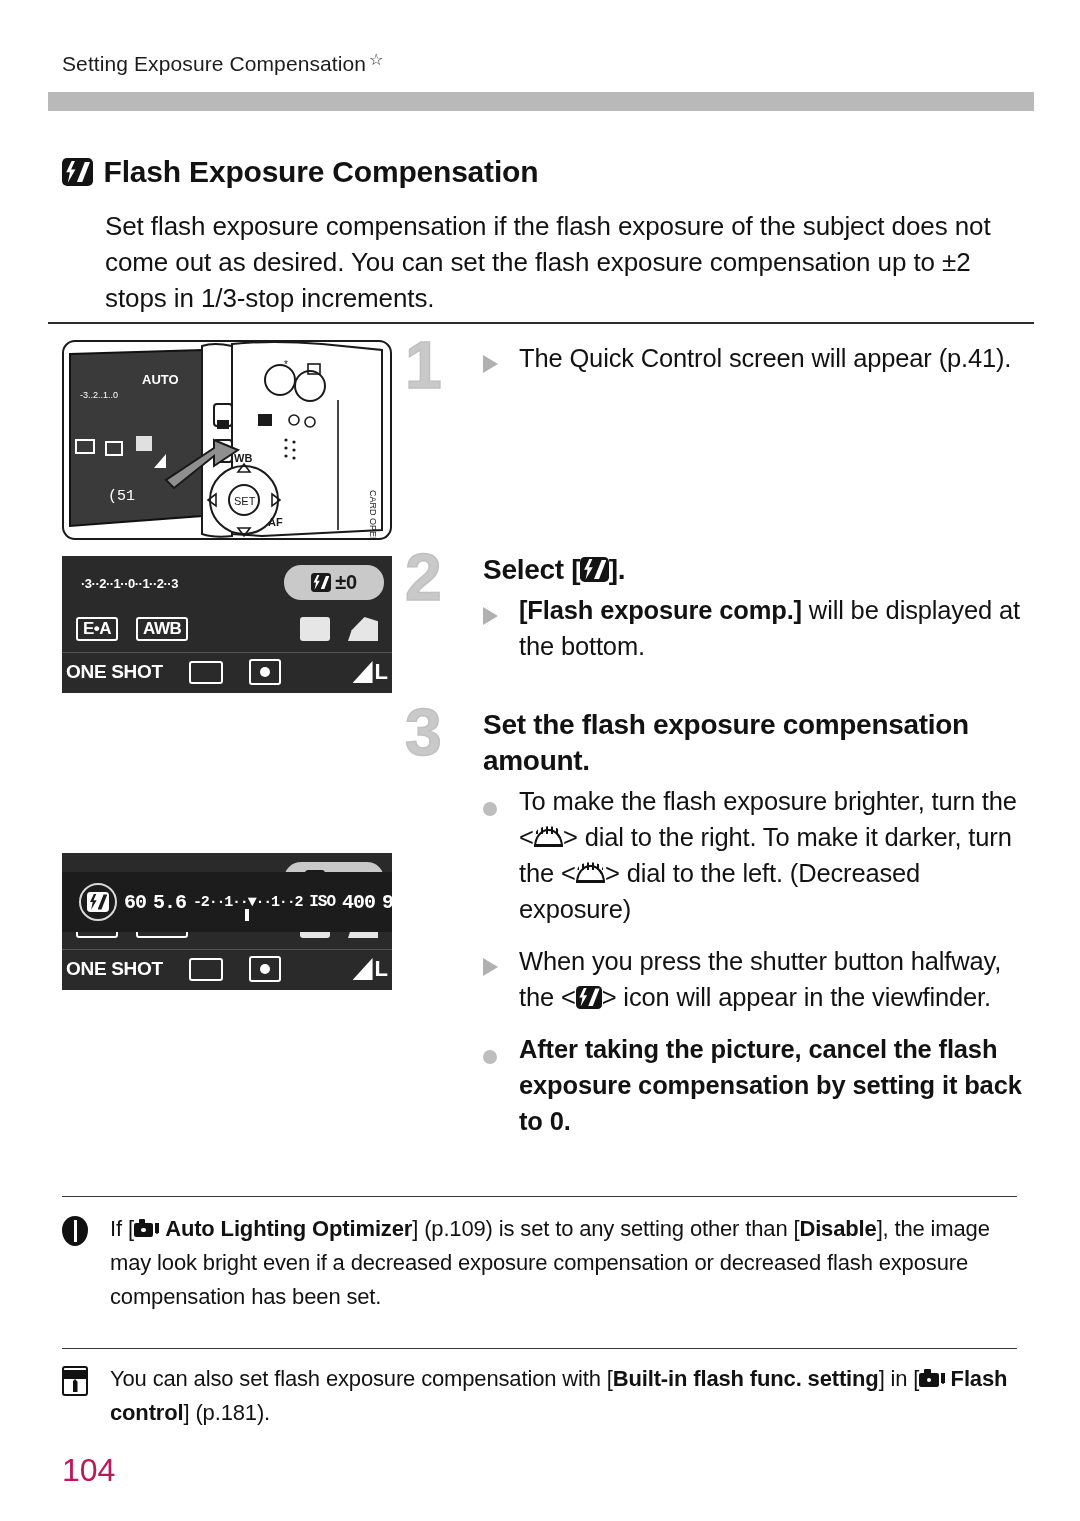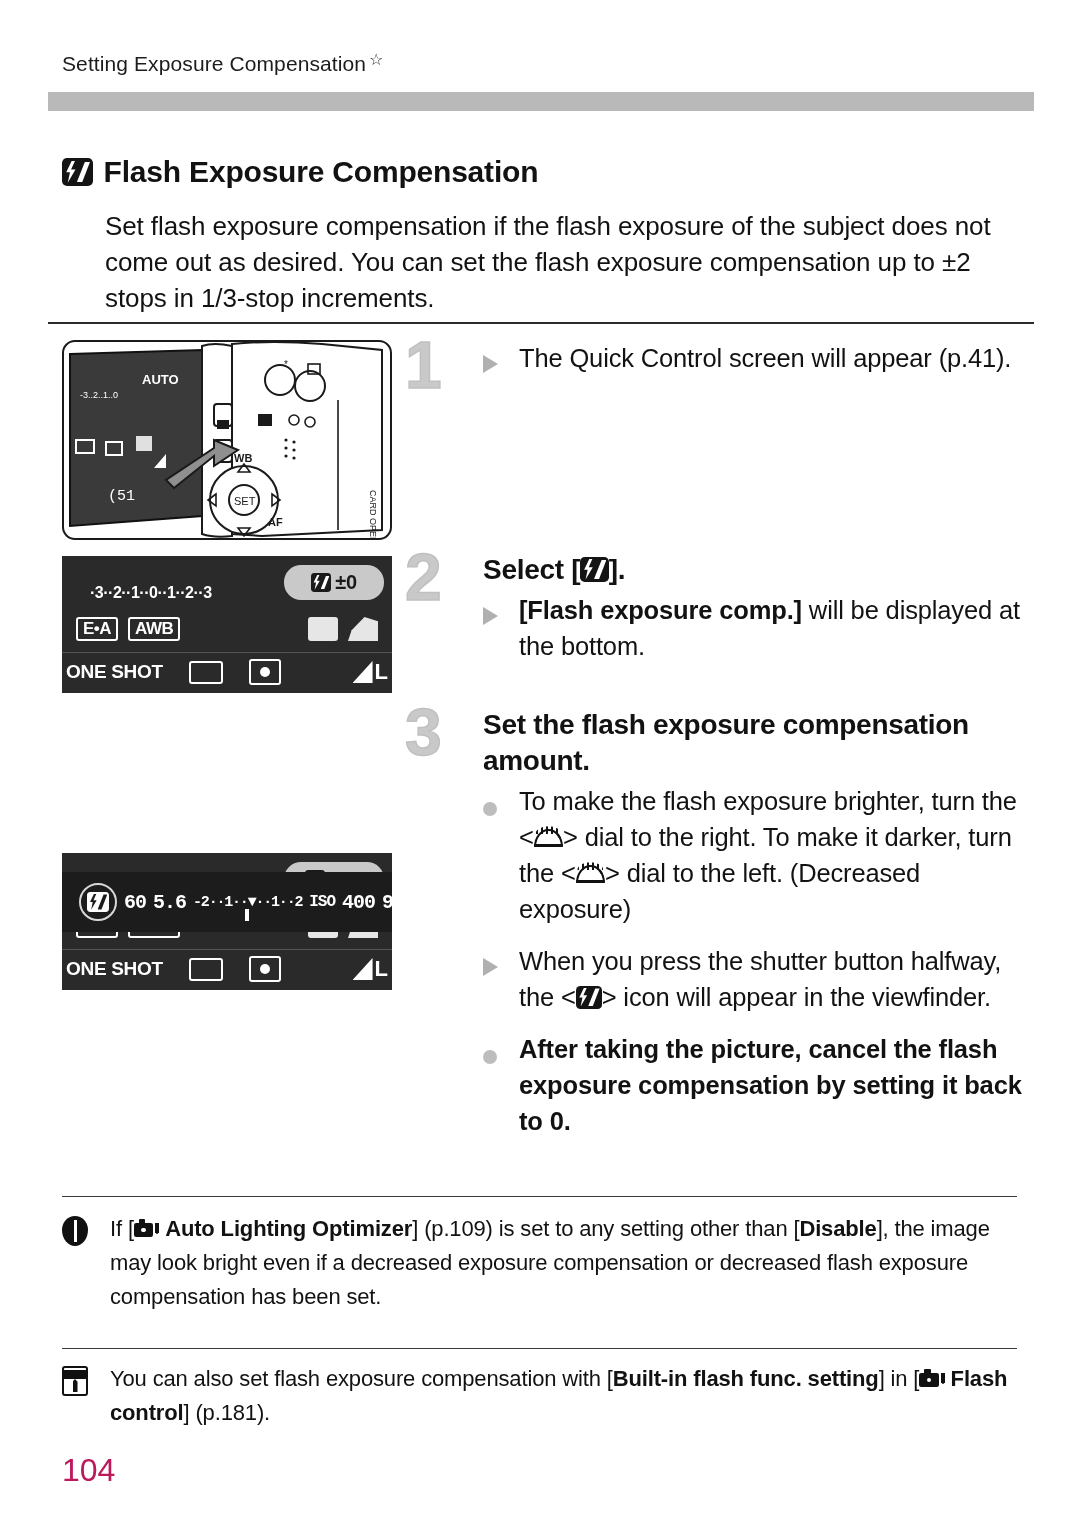--- a/index.html
+++ b/index.html
@@ -133,24 +133,24 @@
   .lcd-1 { top: 556px; height: 137px; }
   .lcd-2 { top: 716px; height: 137px; }
 
   .lcd-row {
     position: absolute;
     left: 0; right: 0;
     display: flex;
     align-items: center;
   }
   .lcd-scale {
-    top: 16px;
+    top: 6px;
     height: 42px;
-    padding-left: 28px;
-    font-size: 16px;
+    padding-left: 19px;
+    font-size: 13px;
     font-weight: bold;
     letter-spacing: -.5px;
     font-family: "Liberation Sans", sans-serif;
   }
   .fec-badge {
     position: absolute;
     right: 8px;
     top: 9px;
     height: 35px;
     min-width: 100px;
@@ -165,21 +165,21 @@
     font-weight: bold;
     padding: 0 10px;
     box-sizing: border-box;
   }
   .fec-badge .ic-fec { background: #1a1a1a; }
   .lcd-mid {
     top: 52px;
     height: 42px;
     padding: 0 14px;
     justify-content: space-between;
-    gap: 10px;
+    gap: 18px;
   }
   .lcd-bot {
     top: 96px;
     height: 38px;
     padding: 0 4px;
     gap: 26px;
     border-top: 1px solid #555;
   }
   .boxicon {
     border: 2px solid #fff;

